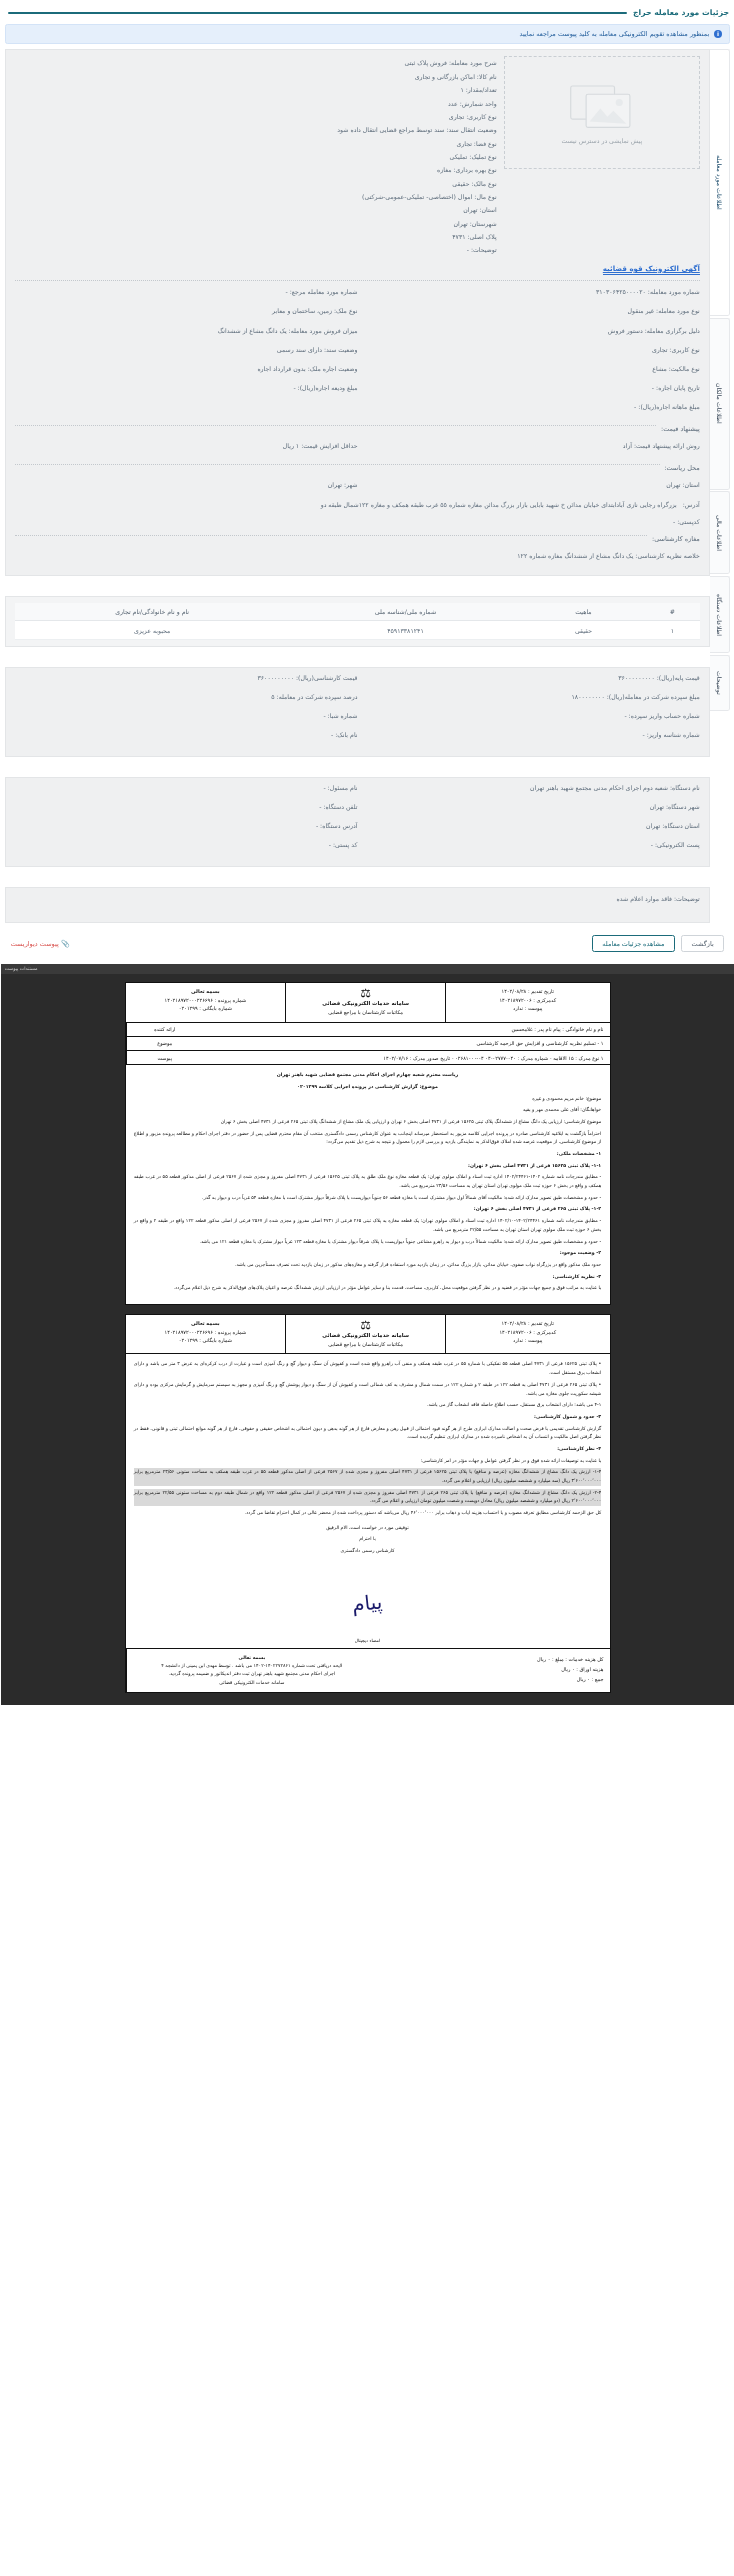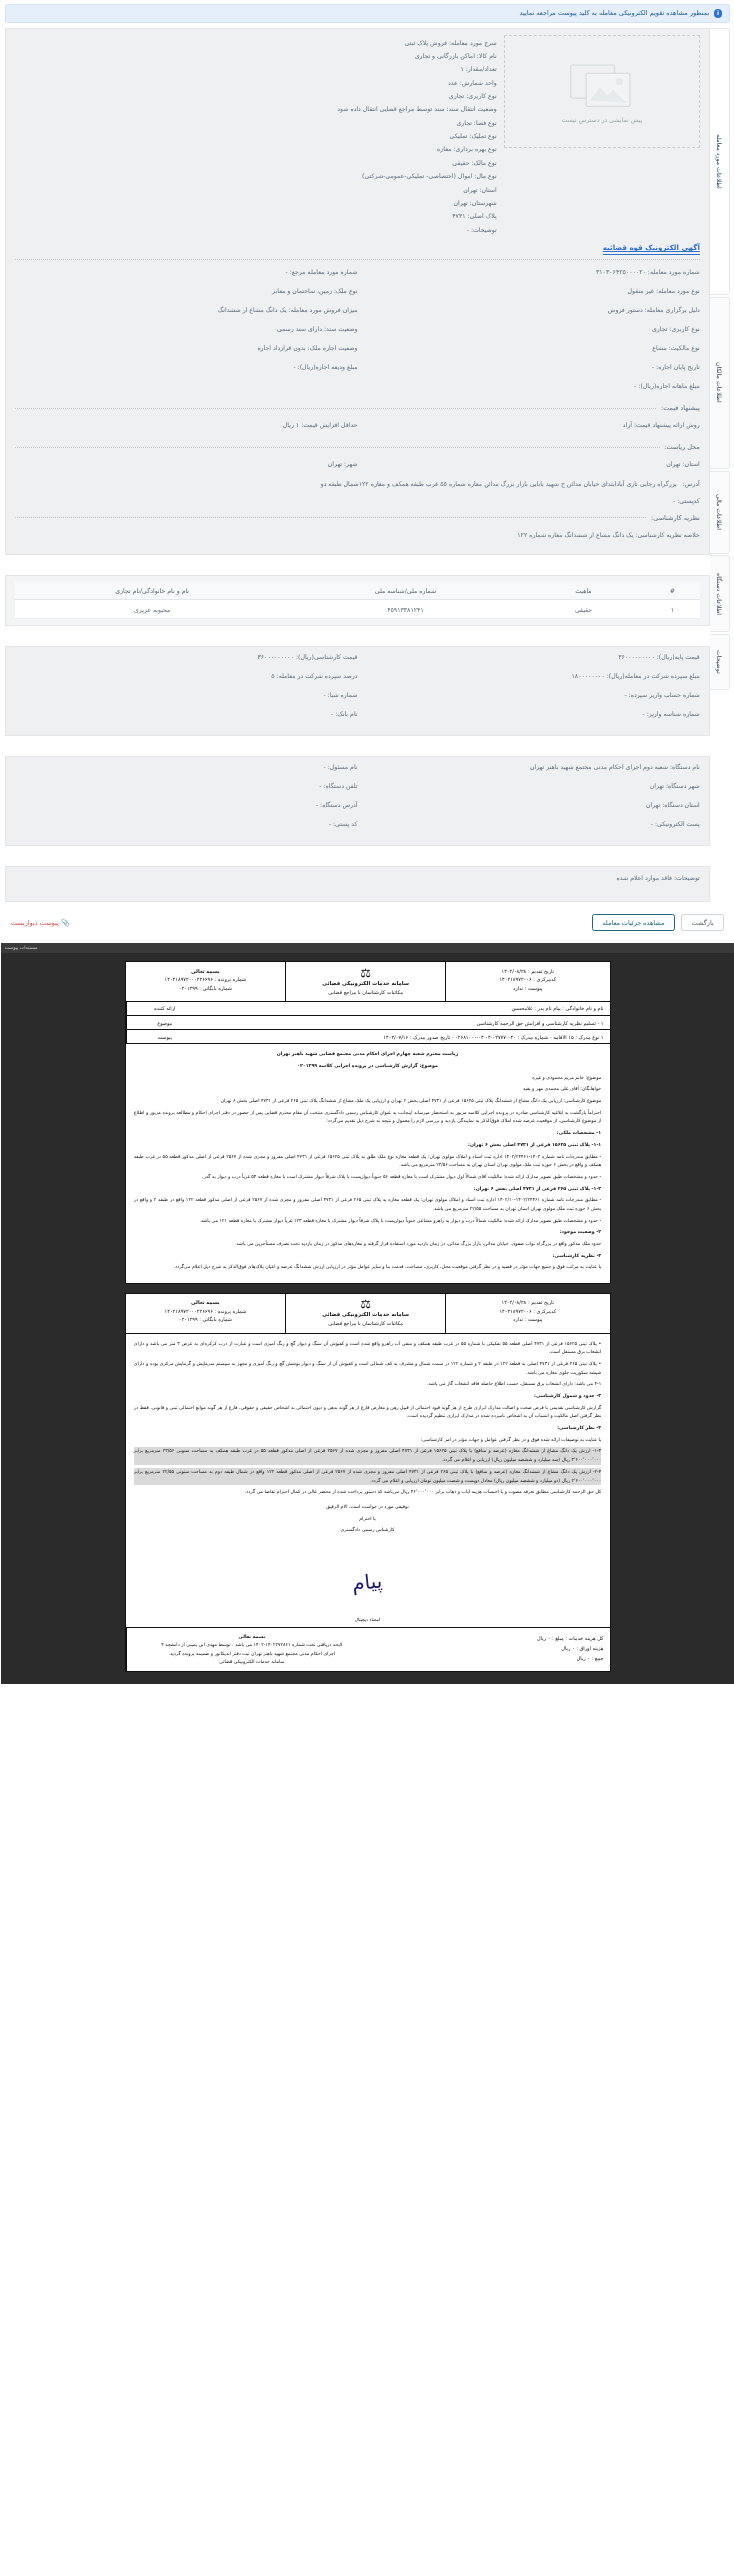--- a/index.html
+++ b/index.html
@@ -80,21 +80,21 @@
   .elink{ color:#2f6fd0; font-size:7.1px; font-weight:bold; border-bottom:0.6px solid #2f6fd0; padding-bottom:1.2px; }
 
   .dotted{ border-top:0.6px dotted #c3c8cd; margin:7.1px 0; }
 
   .grid2{ display:flex; flex-direction:row; }
   .grid2 > div{ width:50%; }
   .fld{ font-size:6.2px; color:#5c6b7a; margin:0 0 10.7px 0; line-height:1.35; text-align:right; }
   .fld.c2{ text-align:right; padding-left:24px; }
   .fullfld{ font-size:6.2px; color:#5c6b7a; margin:0 0 8.3px 0; line-height:1.5; text-align:right; }
 
-  .sechead{ display:flex; align-items:center; gap:4.7px; margin:3.6px 0 8.3px 0; }
+  .sechead{ display:flex; align-items:flex-start; gap:4.7px; margin:3.6px 0 8.3px 0; }
   .sechead .lbl{ color:#5c6b7a; font-size:6.5px; white-space:nowrap; }
   .sechead .ln{ flex:1; border-top:0.6px dotted #c3c8cd; }
 
   
   table.tbl{ width:100%; border-collapse:collapse; background:#fff; font-size:6.2px; }
   table.tbl th{
     background:#f8f9fa; color:#53616f; font-weight:normal;
     padding:5.3px 6px; border-bottom:0.6px solid #e4e7ea; text-align:center;
   }
   table.tbl td{
@@ -150,20 +150,24 @@
 
   .doc-foot{ display:flex; flex-direction:row; border-top:0.6px solid #111; }
   .doc-foot .f-right{ width:52%; border-left:0.6px solid #111; padding:4.7px 6px; font-size:4.7px; line-height:1.8; text-align:center;}
   .doc-foot .f-left{ width:48%; padding:4.7px 6px; font-size:5px; line-height:2; text-align:right; }
 </style>
 </head>
 <body>
 
 <div class="app">
 
+  <div class="page-head">
+    <span class="title">جزئیات مورد معامله حراج</span>
+    <span class="rule"></span>
+  </div>
 
   <div class="alert">
     <span class="ico">i</span>
     <span>بمنظور مشاهده تقویم الکترونیکی معامله به کلید پیوست مراجعه نمایید</span>
   </div>
 
   <div class="body-wrap">
 
     <div class="tabrail">
       <div class="tab t1 active">
@@ -305,21 +309,21 @@
             </div>
         </div>
         <div class="fullfld">
           <span>آدرس:</span>
           &nbsp;
           <span>بزرگراه رجایی نازی آبادابتدای خیابان مدائن خ شهید بابایی بازار بزرگ مدائن مغازه شماره ۵۵ غرب طبقه همکف و مغازه ۱۲۲شمال طبقه دو</span>
         </div>
         <div class="fullfld">کدپستی: -</div>
 
         <div class="sechead">
-          <span class="lbl">نظریه کارشناسی:</span>
+          <span class="lbl">مغازه کارشناسی:</span>
           <span class="ln"></span>
         </div>
         <div class="fullfld">خلاصه نظریه کارشناسی: یک دانگ مشاع از ششدانگ مغازه شماره ۱۲۲</div>
       </div>
 
       <div class="pane light">
         <table class="tbl">
           <thead>
             <tr>
               <th style="width:8%">#</th>

